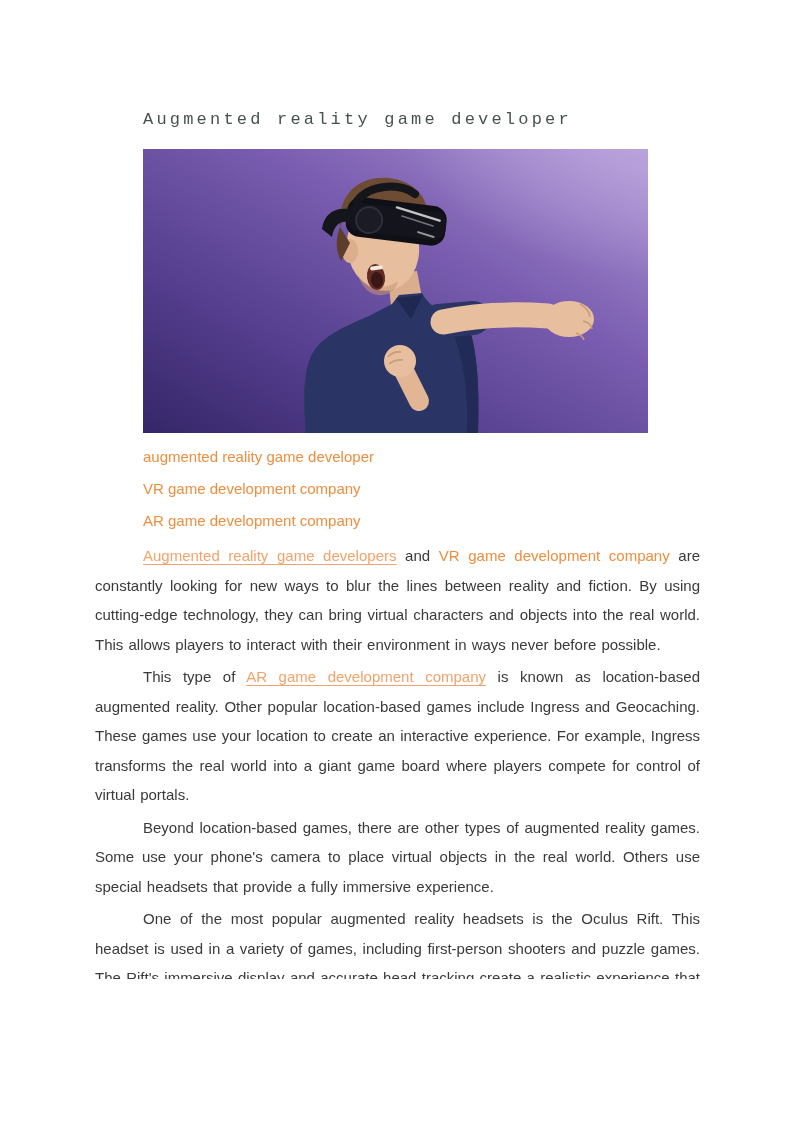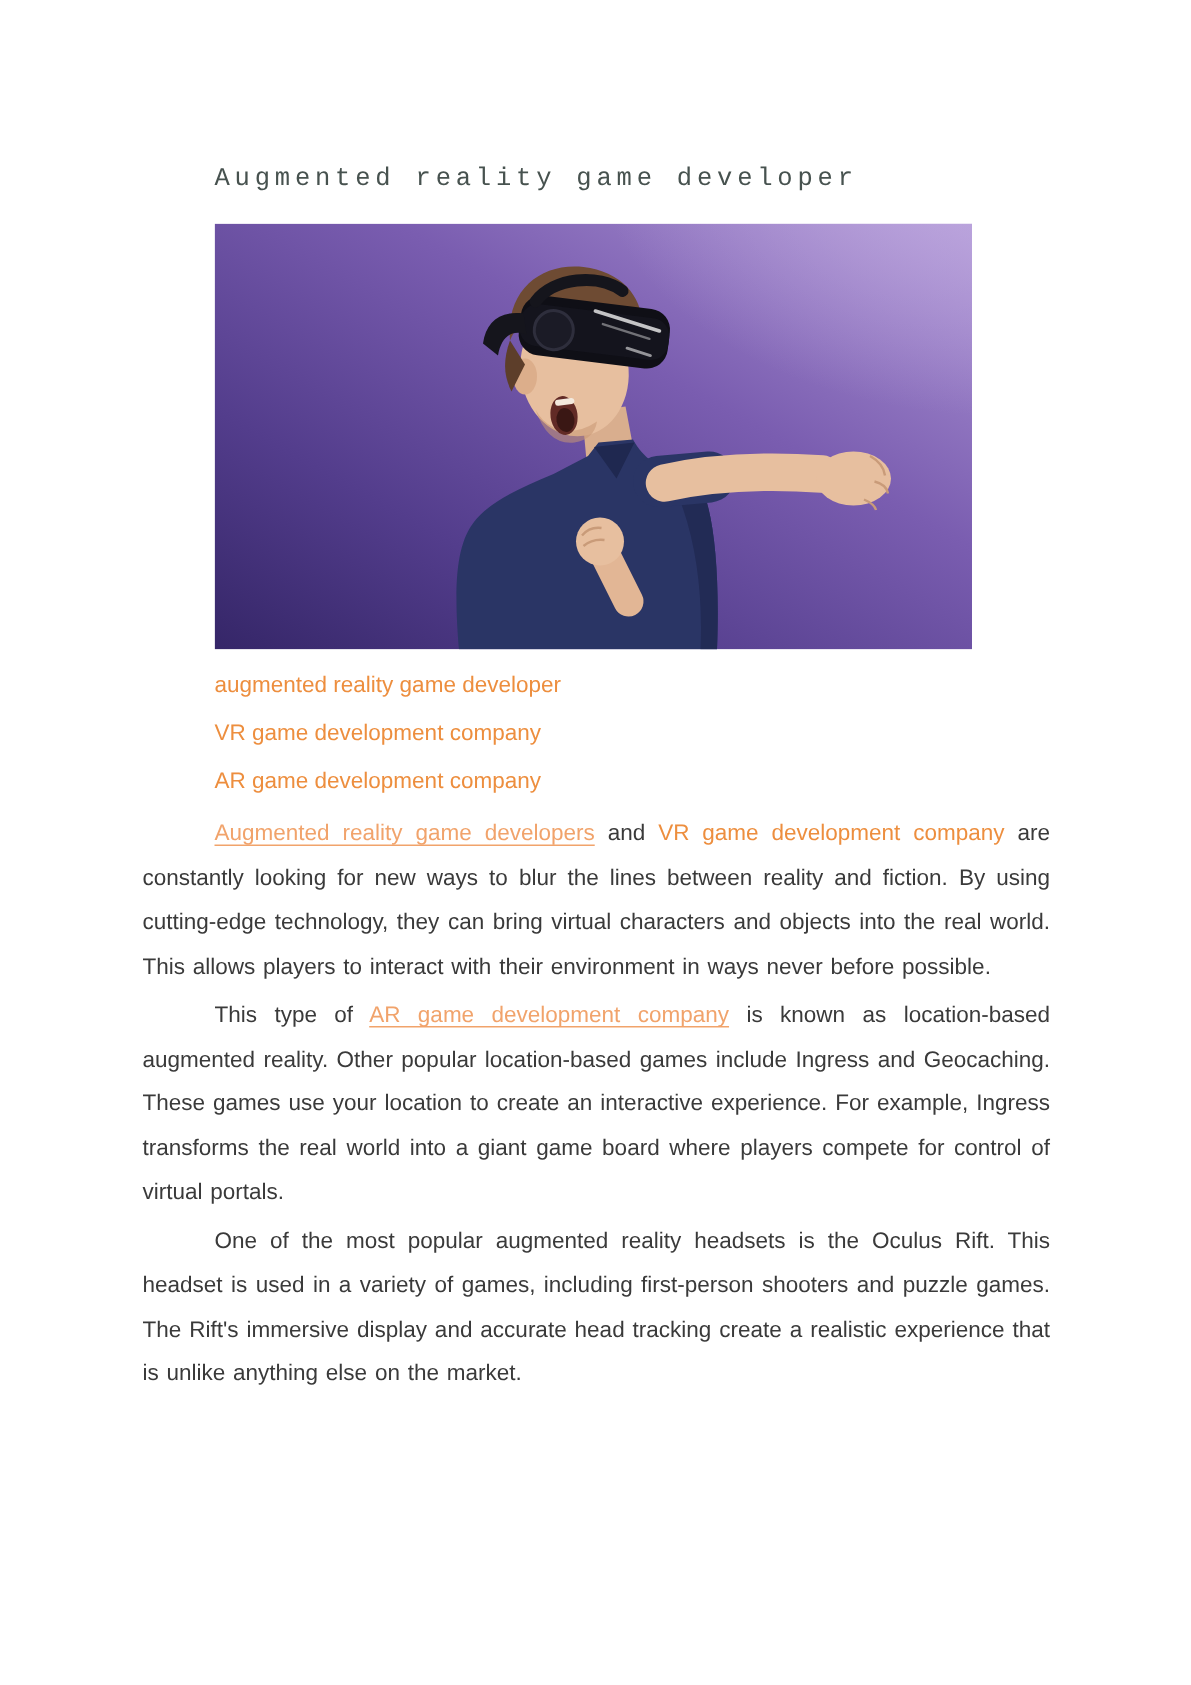--- a/index.html
+++ b/index.html
@@ -130,17 +130,18 @@
     <p class="keyword-line">augmented reality game developer</p>
     <p class="keyword-line">VR game development company</p>
     <p class="keyword-line">AR game development company</p>
   </div>
 
   <div class="body-text">
     <p><a class="doc-link">Augmented reality game developers</a><span> and </span><span class="kw-inline">VR game development company</span><span> are constantly looking for new ways to blur the lines between reality and fiction. By using cutting-edge technology, they can bring virtual characters and objects into the real world. This allows players to interact with their environment in ways never before possible.</span></p>
 
     <p><span>This type of </span><a class="doc-link">AR game development company</a><span> is known as location-based augmented reality. Other popular location-based games include Ingress and Geocaching. These games use your location to create an interactive experience. For example, Ingress transforms the real world into a giant game board where players compete for control of virtual portals.</span></p>
 
+    <p>Beyond location-based games, there are other types of augmented reality games. Some use your phone's camera to place virtual objects in the real world. Others use special headsets that provide a fully immersive experience.</p>
 
     <p>One of the most popular augmented reality headsets is the Oculus Rift. This headset is used in a variety of games, including first-person shooters and puzzle games. The Rift's immersive display and accurate head tracking create a realistic experience that is unlike anything else on the market.</p>
   </div>
 
 </div>
 
 </body></html>

